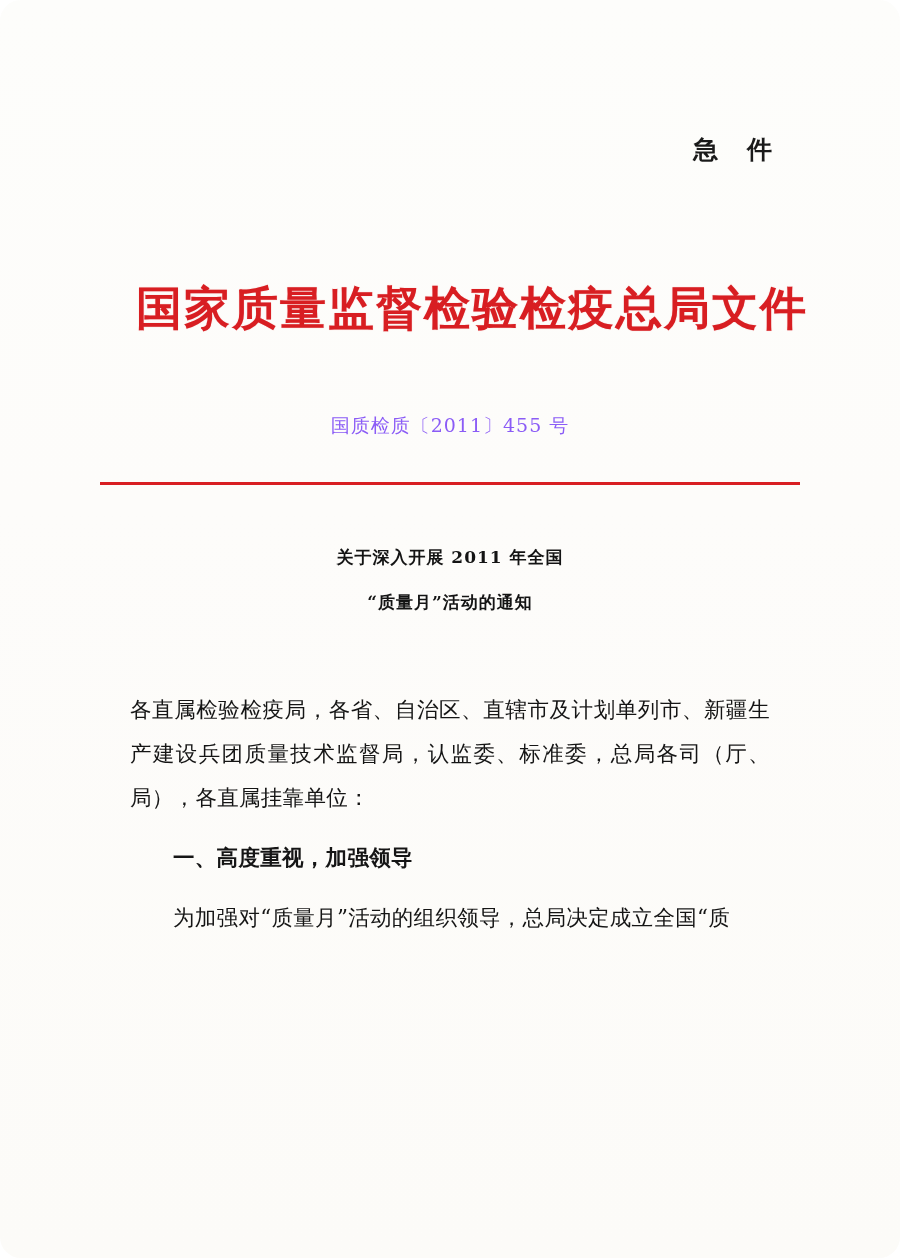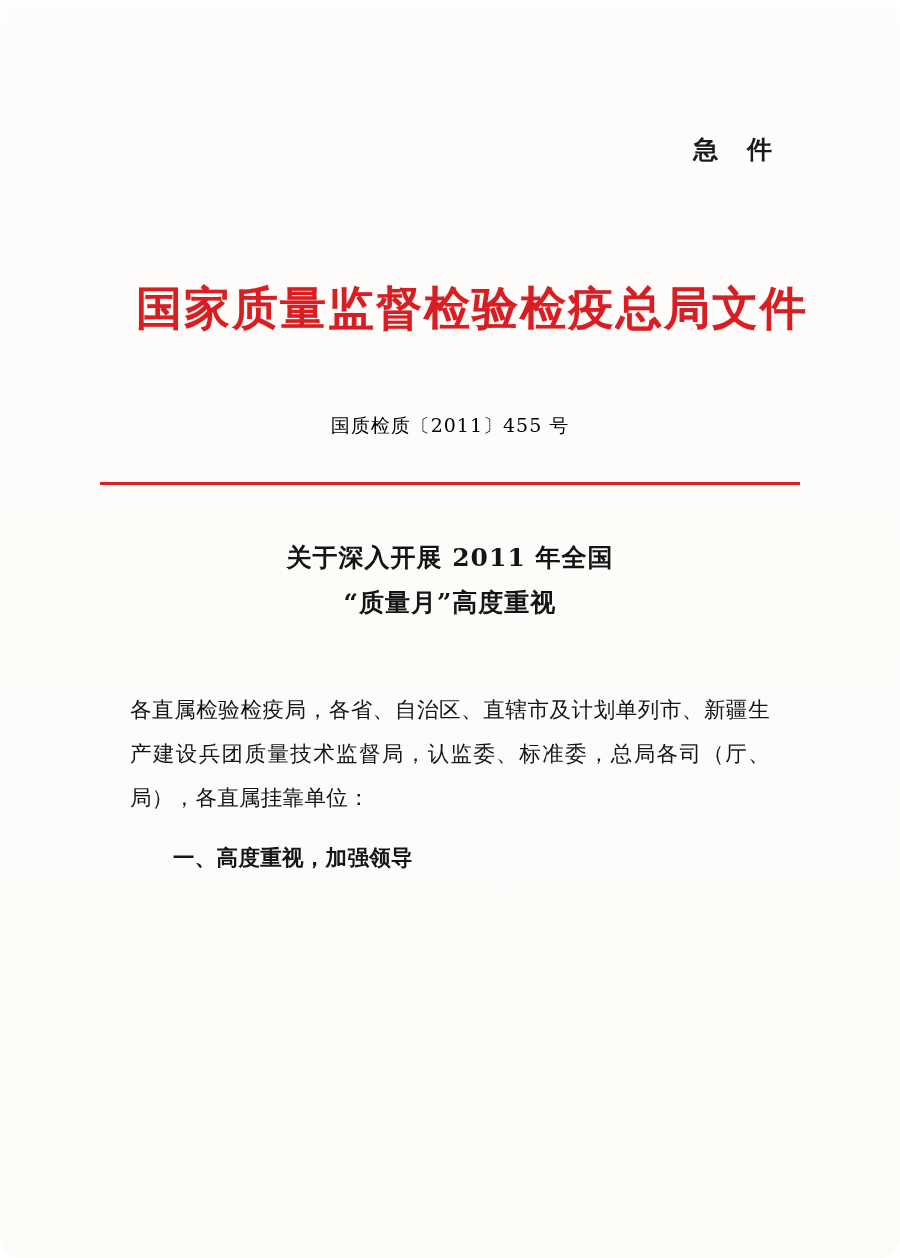--- a/index.html
+++ b/index.html
@@ -58,40 +58,40 @@
     margin-left: 44px;
   }
 
   .doc-number {
     position: absolute;
     top: 413px;
     left: 0;
     width: 900px;
     text-align: center;
     font-size: 19px;
-    color: #000000;
+    color: #8b5cf6;
     letter-spacing: 1px;
   }
 
   .red-rule {
     position: absolute;
     top: 482px;
     left: 100px;
     width: 700px;
     height: 3px;
     background: #d81e22;
   }
 
   .subject {
     position: absolute;
     top: 535px;
     left: 0;
     width: 900px;
     text-align: center;
-    font-size: 25px;
+    font-size: 17px;
     font-weight: bold;
     line-height: 45px;
     color: #141414;
     letter-spacing: 1px;
   }
 
   .body-text {
     position: absolute;
     top: 672px;
     left: 114px;
@@ -122,22 +122,23 @@
     <div class="urgent-mark">急 件</div>
 
     <div class="doc-title">国家质量监督检验检疫总局文件</div>
 
     <div class="doc-number">国质检质〔2011〕455 号</div>
 
     <div class="red-rule"></div>
 
     <div class="subject">
       <div>关于深入开展 2011 年全国</div>
-      <div>“质量月”高度重视</div>
+      <div>“质量月”活动的通知</div>
     </div>
 
     <div class="body-text">
       <p>各直属检验检疫局，各省、自治区、直辖市及计划单列市、新疆生产建设兵团质量技术监督局，认监委、标准委，总局各司（厅、局），各直属挂靠单位：</p>
       <p class="heading">一、高度重视，加强领导</p>
+      <p class="indent">为加强对“质量月”活动的组织领导，总局决定成立全国“质</p>
     </div>
 
   </div>
 </div>
 
 </body></html>

